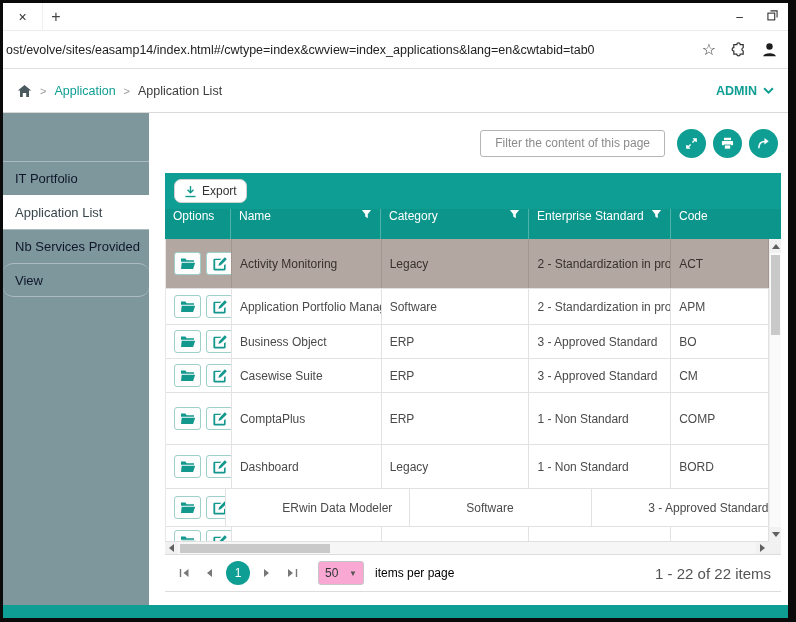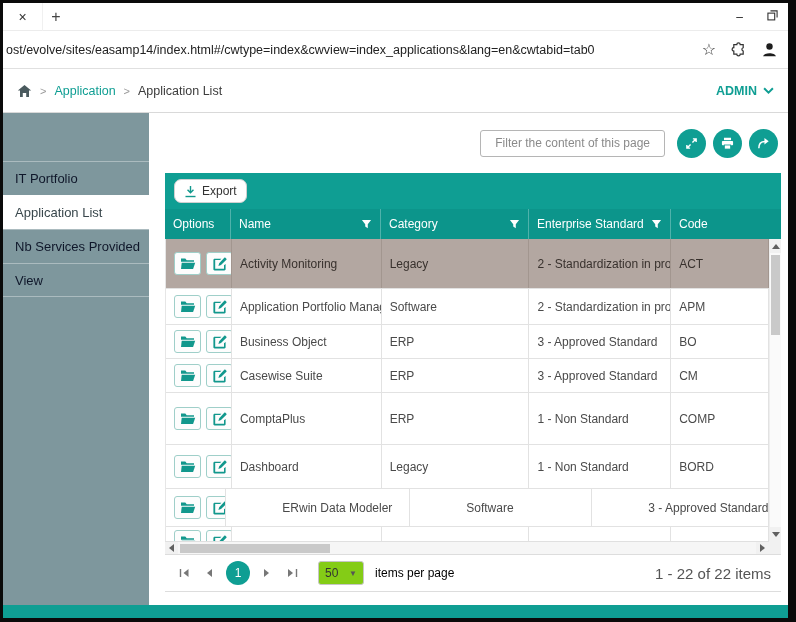--- a/index.html
+++ b/index.html
@@ -23,32 +23,32 @@
   
   .crumbbar { height:44px; display:flex; align-items:center; padding:0 14px; border-bottom:1px solid #d9d9d9; flex:0 0 auto; }
   .crumb-sep { color:#999; font-size:11px; margin:0 8px; }
   .crumb-link { color:var(--accent,#0F9E93); font-size:12.5px; }
   .crumb-current { color:#3c3c3c; font-size:12.5px; }
   .admin { margin-left:auto; display:flex; align-items:center; gap:6px; color:var(--accent,#0F9E93); font-size:12.5px; font-weight:bold; }
   
   .app-body { flex:1 1 auto; display:flex; min-height:0; }
   .sidebar { width:146px; background:var(--sidebar_bg,#7E979D); padding-top:48px; flex:0 0 auto; }
   .side-item { height:34px; line-height:33px; padding-left:12px; color:#0f172a; font-size:13px; border-top:1px solid rgba(255,255,255,0.35); cursor:default; }
-  .side-item:last-child { border-bottom:1px solid rgba(255,255,255,0.35); }
+  .side-item:last-child { border-bottom:1px solid rgba(255,255,255,0.35);border-radius:10px; }
   .side-item.active { background:#fff; color:#39474c; }
   .content { flex:1 1 auto; min-width:0; }
   .content-top { height:60px; display:flex; align-items:center; justify-content:flex-end; gap:7px; padding-right:10px; }
   .filter-box { height:27px; line-height:25px; padding:0 14px; border:1px solid #b5b5b5; border-radius:3px; color:#8a8a8a; font-size:12px; background:#fff; margin-right:5px; white-space:nowrap; }
   .circle-btn { width:29px; height:29px; border-radius:50%; background:var(--accent,#0F9E93); border:none; display:flex; align-items:center; justify-content:center; cursor:pointer; }
   
   .grid { width:616px; margin-left:16px; }
   .toolbar { height:36px; background:var(--accent,#0F9E93); display:flex; align-items:center; padding-left:9px; }
   .export-btn { height:24px; display:flex; align-items:center; gap:5px; background:#fff; border:1px solid #d0d0d0; border-radius:7px; padding:0 9px; font-size:12px; color:#333; cursor:pointer; }
   .thead { height:30px; background:var(--table_header,#0C958B); display:flex; }
-  .hcell { display:flex; align-items:center; padding-left:8px; color:#fff; font-size:12px; border-right:1px solid rgba(255,255,255,0.28); }
+  .hcell { display:flex; padding-left:8px; color:#fff; font-size:12px; border-right:1px solid rgba(255,255,255,0.28); }
   .hcell:last-child { border-right:none; }
   .funnel { margin-left:auto; margin-right:8px; display:flex; }
   .c0 { width:66px; } .c1 { width:150px; } .c2 { width:148px; } .c3 { width:142px; } .c4 { width:98px; }
   .body-row { display:flex; height:302px; }
   .rows { width:604px; overflow:hidden; border-left:1px solid #e6e6e6; }
   .trow { display:flex; border-bottom:1px solid #e2e2e2; background:#fff; }
   .trow.selected { background:var(--selected_row,#B3A7A1); }
   .cell { font-size:12px; color:#4a4a4a; padding-left:8px; display:flex; align-items:center; border-right:1px solid #e2e2e2; overflow:hidden; white-space:nowrap; }
   .trow.selected .cell { color:#38312d; border-right-color:#a2968f; border-bottom-color:#a2968f; }
   .c-opt { gap:5px; }
@@ -62,21 +62,21 @@
   .hscroll-row { display:flex; }
   .hscroll { width:604px; height:13px; background:#f6f6f6; border-top:1px solid #e0e0e0; display:flex; align-items:center; }
   .h-arrow { width:13px; height:12px; background:#f1f1f1; display:flex; align-items:center; justify-content:center; flex:0 0 auto; }
   .h-track { flex:1; position:relative; height:100%; }
   .h-thumb { position:absolute; left:2px; top:2px; height:9px; width:150px; background:#c9c9c9; }
   .h-corner { width:12px; height:13px; background:#f1f1f1; }
   
   .pager { height:38px; border-top:1px solid #ddd; border-bottom:1px solid #ddd; display:flex; align-items:center; padding:0 8px; gap:3px; background:#fff; }
   .pg-btn { width:22px; height:22px; display:flex; align-items:center; justify-content:center; background:none; border:none; cursor:pointer; }
   .pg-current { width:24px; height:24px; border-radius:50%; background:var(--accent,#0F9E93); color:#fff; font-size:12px; display:flex; align-items:center; justify-content:center; margin:0 3px; }
-  .pg-size { margin-left:12px; width:46px; height:24px; border:1px solid #c6c6c6; border-radius:3px; display:flex; align-items:center; justify-content:space-between; padding:0 6px; font-size:12px; color:#333; background:#84cc16; cursor:pointer; }
+  .pg-size { margin-left:12px; width:46px; height:24px; border:1px solid #c6c6c6; border-radius:3px; display:flex; align-items:center; justify-content:space-between; padding:0 6px; font-size:12px; color:#333; background:#f9a8d4; cursor:pointer; }
   .pg-caret { font-size:8px; color:#555; }
   .pg-label { margin-left:8px; font-size:12px; color:#000000; }
   .pg-spacer { flex:1; }
   .pg-summary { font-size:15px; color:#555; margin-right:2px; }
   
   .footer-bar { height:13px; background:var(--accent,#0F9E93); flex:0 0 auto; }
 </style>
 </head>
 <body>
 

